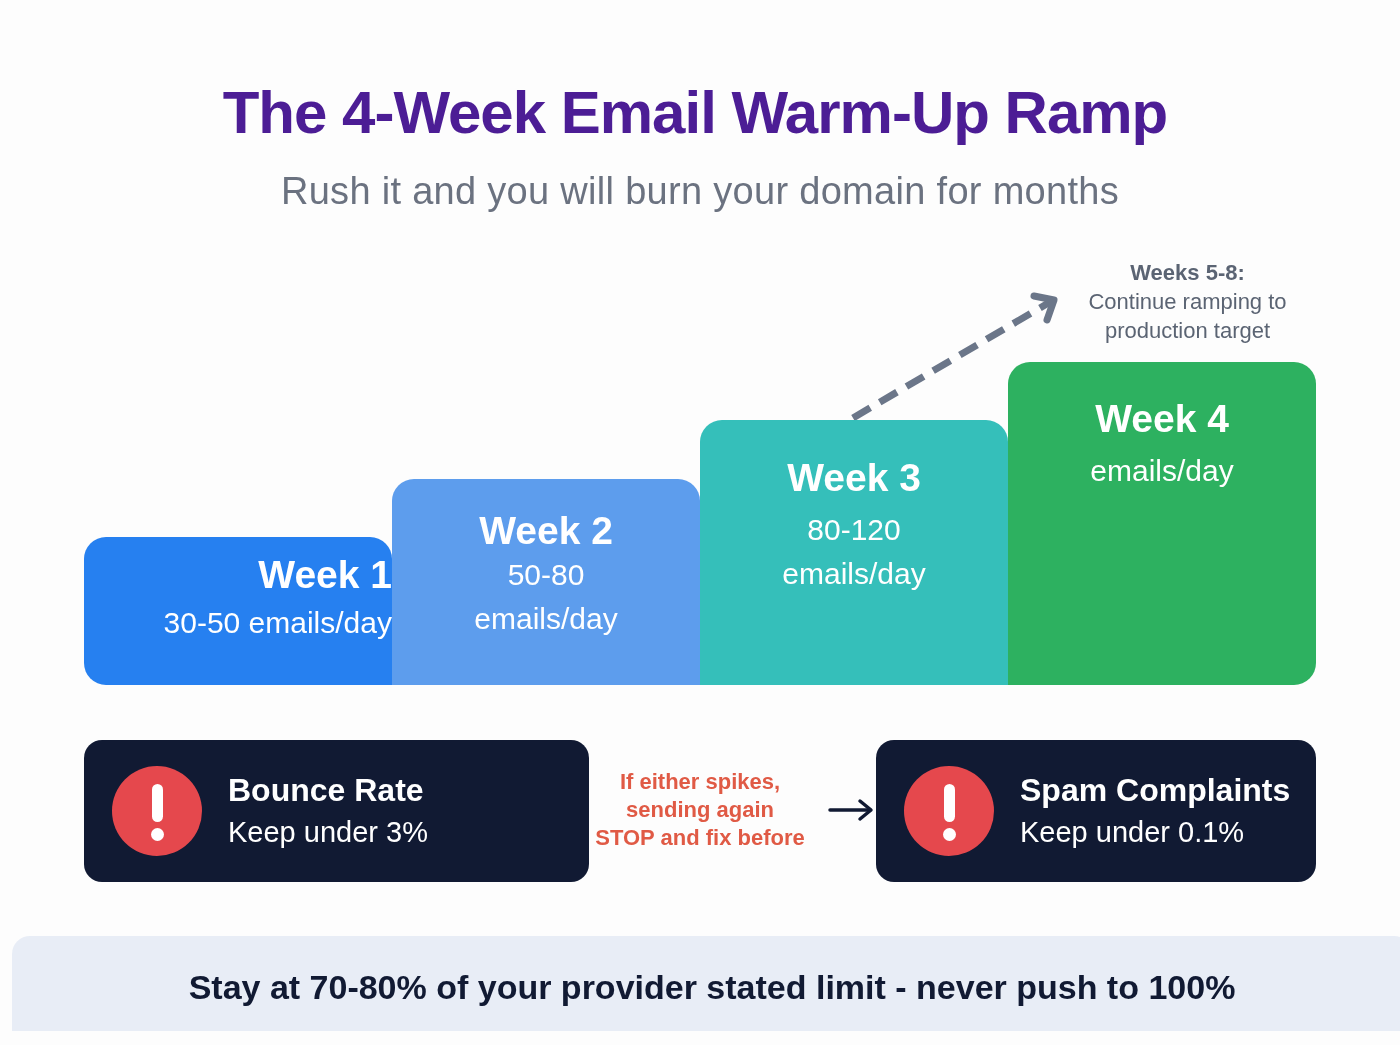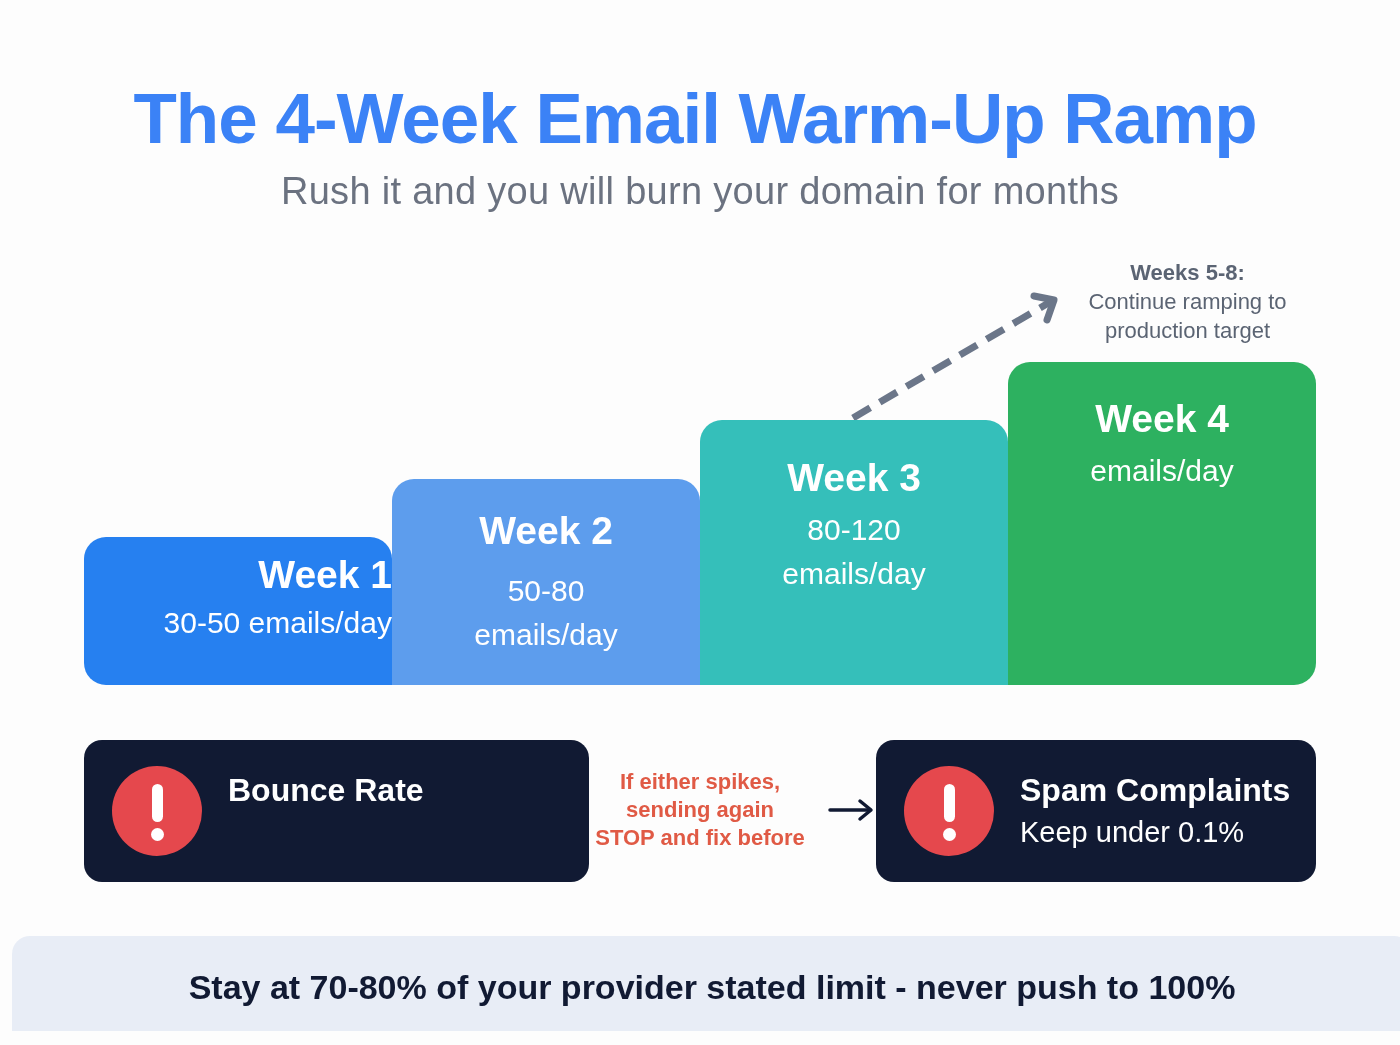--- a/index.html
+++ b/index.html
@@ -1,21 +1,21 @@
 <!DOCTYPE html>
 <html><head>
   <meta charset="utf-8">
   <style>
     * { box-sizing: border-box; margin: 0; padding: 0; }
     html, body { width: 1400px; height: 1045px; background: #fdfdfd; overflow: hidden; }
     body { position: relative; font-family: "Liberation Sans", "DejaVu Sans", sans-serif; color: #111a33; }
 
     .title {
       position: absolute; left: 0; top: 78px; width: 1390px; text-align: center;
-      font-size: 71px; font-weight: 700; color: #3b82f6; letter-spacing: -1px;
+      font-size: 60px; font-weight: 700; color: #4c1d95; letter-spacing: -1px;
     }
     .subtitle {
       position: absolute; left: 0; top: 170px; width: 1400px; text-align: center;
       font-size: 38px; color: #6b7280; letter-spacing: 0.3px;
     }
 
     .future-note {
       position: absolute; left: 1060px; top: 258px; width: 255px; text-align: center;
       font-size: 22px; color: #5b6473; line-height: 29px;
     }
@@ -26,21 +26,21 @@
     .step {
       position: absolute; color: #ffffff; text-align: center;
       border-radius: 22px 22px 0 0;
     }
     .step .wk { font-weight: 700; font-size: 39px; display: block; }
     .step .vol { font-size: 30px; line-height: 44px; display: block; }
 
     .step-1 { left: 84px; top: 537px; width: 308px; height: 148px; background: #2680f0; border-radius: 22px 22px 0 22px; padding-top: 16px; text-align: right; }
     .step-1 .vol { margin-top: 4px; }
     .step-2 { left: 392px; top: 479px; width: 308px; height: 206px; background: #5d9ded; padding-top: 30px; }
-    .step-2 .vol { margin-top: 16px; }
+    .step-2 .vol { margin-top: 0; }
     .step-3 { left: 700px; top: 420px; width: 308px; height: 265px; background: #35bfba; padding-top: 36px; }
     .step-3 .vol { margin-top: 8px; }
     .step-4 { left: 1008px; top: 362px; width: 308px; height: 323px; background: #2db160; border-radius: 22px 22px 22px 0; padding-top: 35px; }
     .step-4 .vol { margin-top: 8px; }
 
     .metric-card {
       position: absolute; top: 740px; height: 142px; background: #111a33;
       border-radius: 18px; color: #ffffff;
     }
     .metric-card.left { left: 84px; width: 505px; }
@@ -118,20 +118,21 @@
     <span style="display:block">emails/day</span>
   </span>
 </div>
 
 <div class="metric-card left">
   <div class="alert-circle">
     <span class="bar"></span>
       <span class="dot"></span>
   </div>
   <div class="m-title">Bounce Rate</div>
+  <div class="m-sub">Keep under 3%</div>
 </div>
 
 <div class="warning-text">
   <div>If either spikes,</div>
   <div>sending again</div>
   <div>STOP and fix before</div>
 </div>
 
 <div class="metric-card right">
   <div class="alert-circle">

